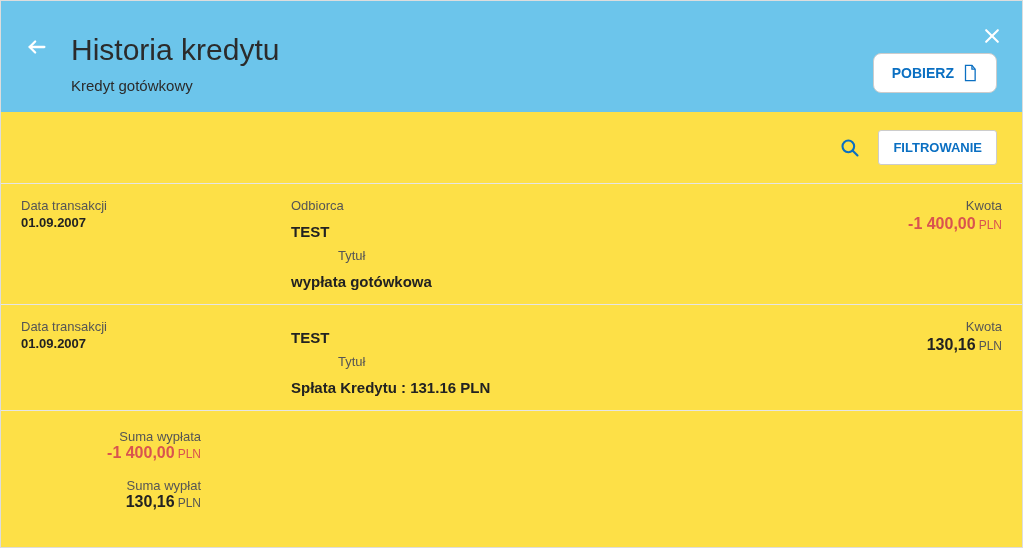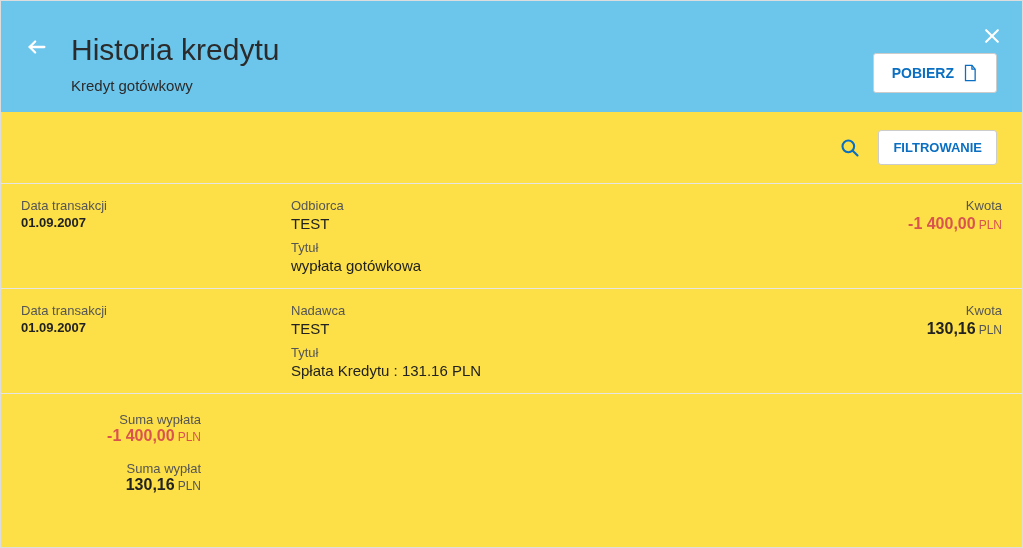--- a/index.html
+++ b/index.html
@@ -50,21 +50,21 @@
     color: #2b2b2b;
     margin-left: 40px;
     margin-top: 10px;
   }
   .download-btn {
     position: absolute;
     right: 25px;
     top: 52px;
     background: #fff;
     border: 1px solid #ccc;
-    border-radius: 3px;
+    border-radius: 8px;
     color: #0a6fc2;
     font-weight: bold;
     font-size: 14px;
     padding: 10px 18px;
     cursor: pointer;
     display: flex;
     align-items: center;
     gap: 8px;
   }
   .toolbar {
@@ -111,21 +111,22 @@
   }
   .value-bold {
     font-size: 13px;
     font-weight: bold;
     color: #222;
     margin-top: 2px;
   }
   .value-norm {
     font-size: 15px;
     color: #222;
-    margin-top: 2px;
+    margin-top: 10px;
+    font-weight: bold;
   }
   .amount-neg {
     color: #d9534f;
     font-weight: bold;
     font-size: 16px;
   }
   .amount-pos {
     color: #222;
     font-weight: bold;
     font-size: 16px;
@@ -136,21 +137,21 @@
     font-size: 12px;
     font-weight: normal;
     margin-left: 3px;
   }
   .currency-pos {
     color: #555;
     font-size: 12px;
     font-weight: normal;
     margin-left: 3px;
   }
-  .mt8 { margin-top: 8px; }
+  .mt8 { margin-top: 8px; margin-left: 47px; }
   .summary-row {
     border-top: 1px solid #e5e5e5;
     display: flex;
     align-items: center;
     padding: 18px 20px 14px 20px;
   }
   .summary-label {
     flex: 1;
     text-align: center;
     font-weight: bold;
@@ -222,21 +223,20 @@
       </div>
     </div>
   </div>
 
   <div class="row">
     <div class="col-left">
       <div class="label-sm">Data transakcji</div>
       <div class="value-bold">01.09.2007</div>
     </div>
     <div class="col-mid">
-      <div class="label-sm">Nadawca</div>
       <div class="value-norm">TEST</div>
       <div class="label-sm mt8">Tytuł</div>
       <div class="value-norm">Spłata Kredytu : 131.16 PLN</div>
     </div>
     <div class="col-right">
       <div class="label-sm">Kwota</div>
       <div style="margin-top:2px;">
         <span class="amount-pos">130,16</span><span class="currency-pos">PLN</span>
       </div>
     </div>

